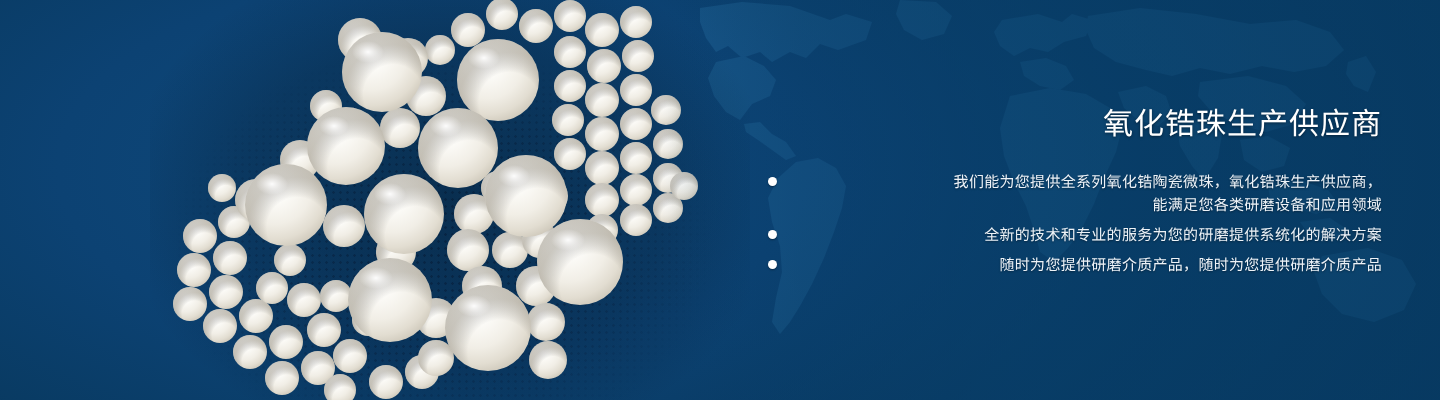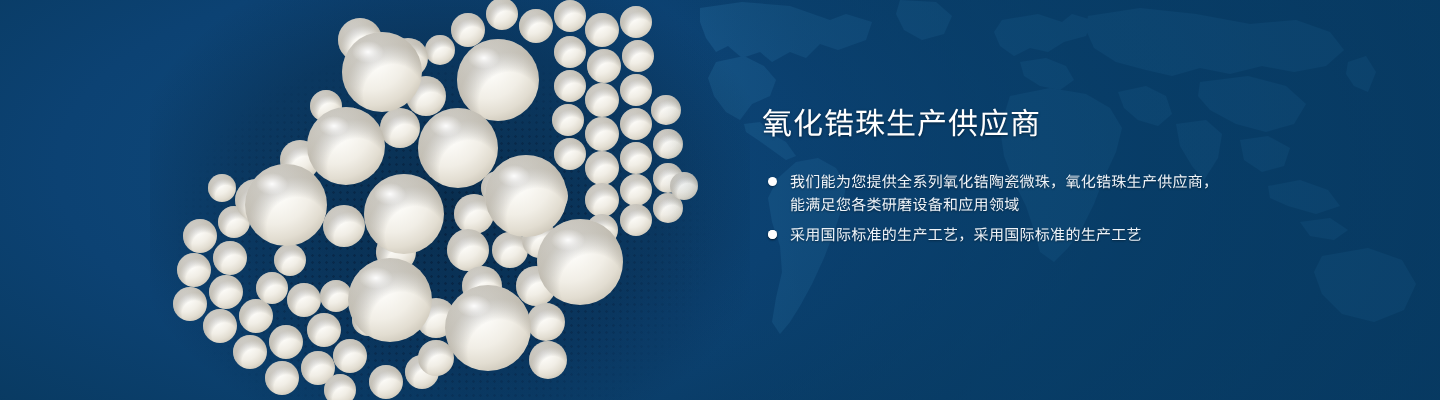--- a/index.html
+++ b/index.html
@@ -9,20 +9,21 @@
     background: #0a3a63;
   }
 
   .banner {
     position: relative;
     width: 1440px;
     height: 400px;
     overflow: hidden;
     font-family: "Liberation Sans", "DejaVu Sans", sans-serif;
     background: #084270;
+    text-align: right;
   }
 
   
   .bg-base {
     position: absolute;
     inset: 0;
     background:
       radial-gradient(ellipse 1100px 560px at 30% 42%,
                       #0f4a7c 0%, #0c4273 34%, #08395f 62%, #06304f 100%),
       linear-gradient(100deg, #062b49 0%, #0a3f6c 28%, #0c4678 55%, #084270 78%, #073a62 100%);
@@ -406,23 +407,24 @@
     <ul class="bullets">
 
       <li class="bullet">
         <span class="dot"></span>
         <span>我们能为您提供全系列氧化锆陶瓷微珠，氧化锆珠生产供应商，</span>
         <span class="line2">能满足您各类研磨设备和应用领域</span>
       </li>
 
       <li class="bullet">
         <span class="dot"></span>
+        <span>全新的技术和专业的服务为您的研磨提供系统化的解决方案</span>
       </li>
 
       <li class="bullet">
         <span class="dot"></span>
-        <span>采用国际标准的生产工艺，采用国际标准的生产工艺</span>
+        <span>随时为您提供研磨介质产品，随时为您提供研磨介质产品</span>
       </li>
 
     </ul>
   </div>
 
 </div>
 
 </body></html>

